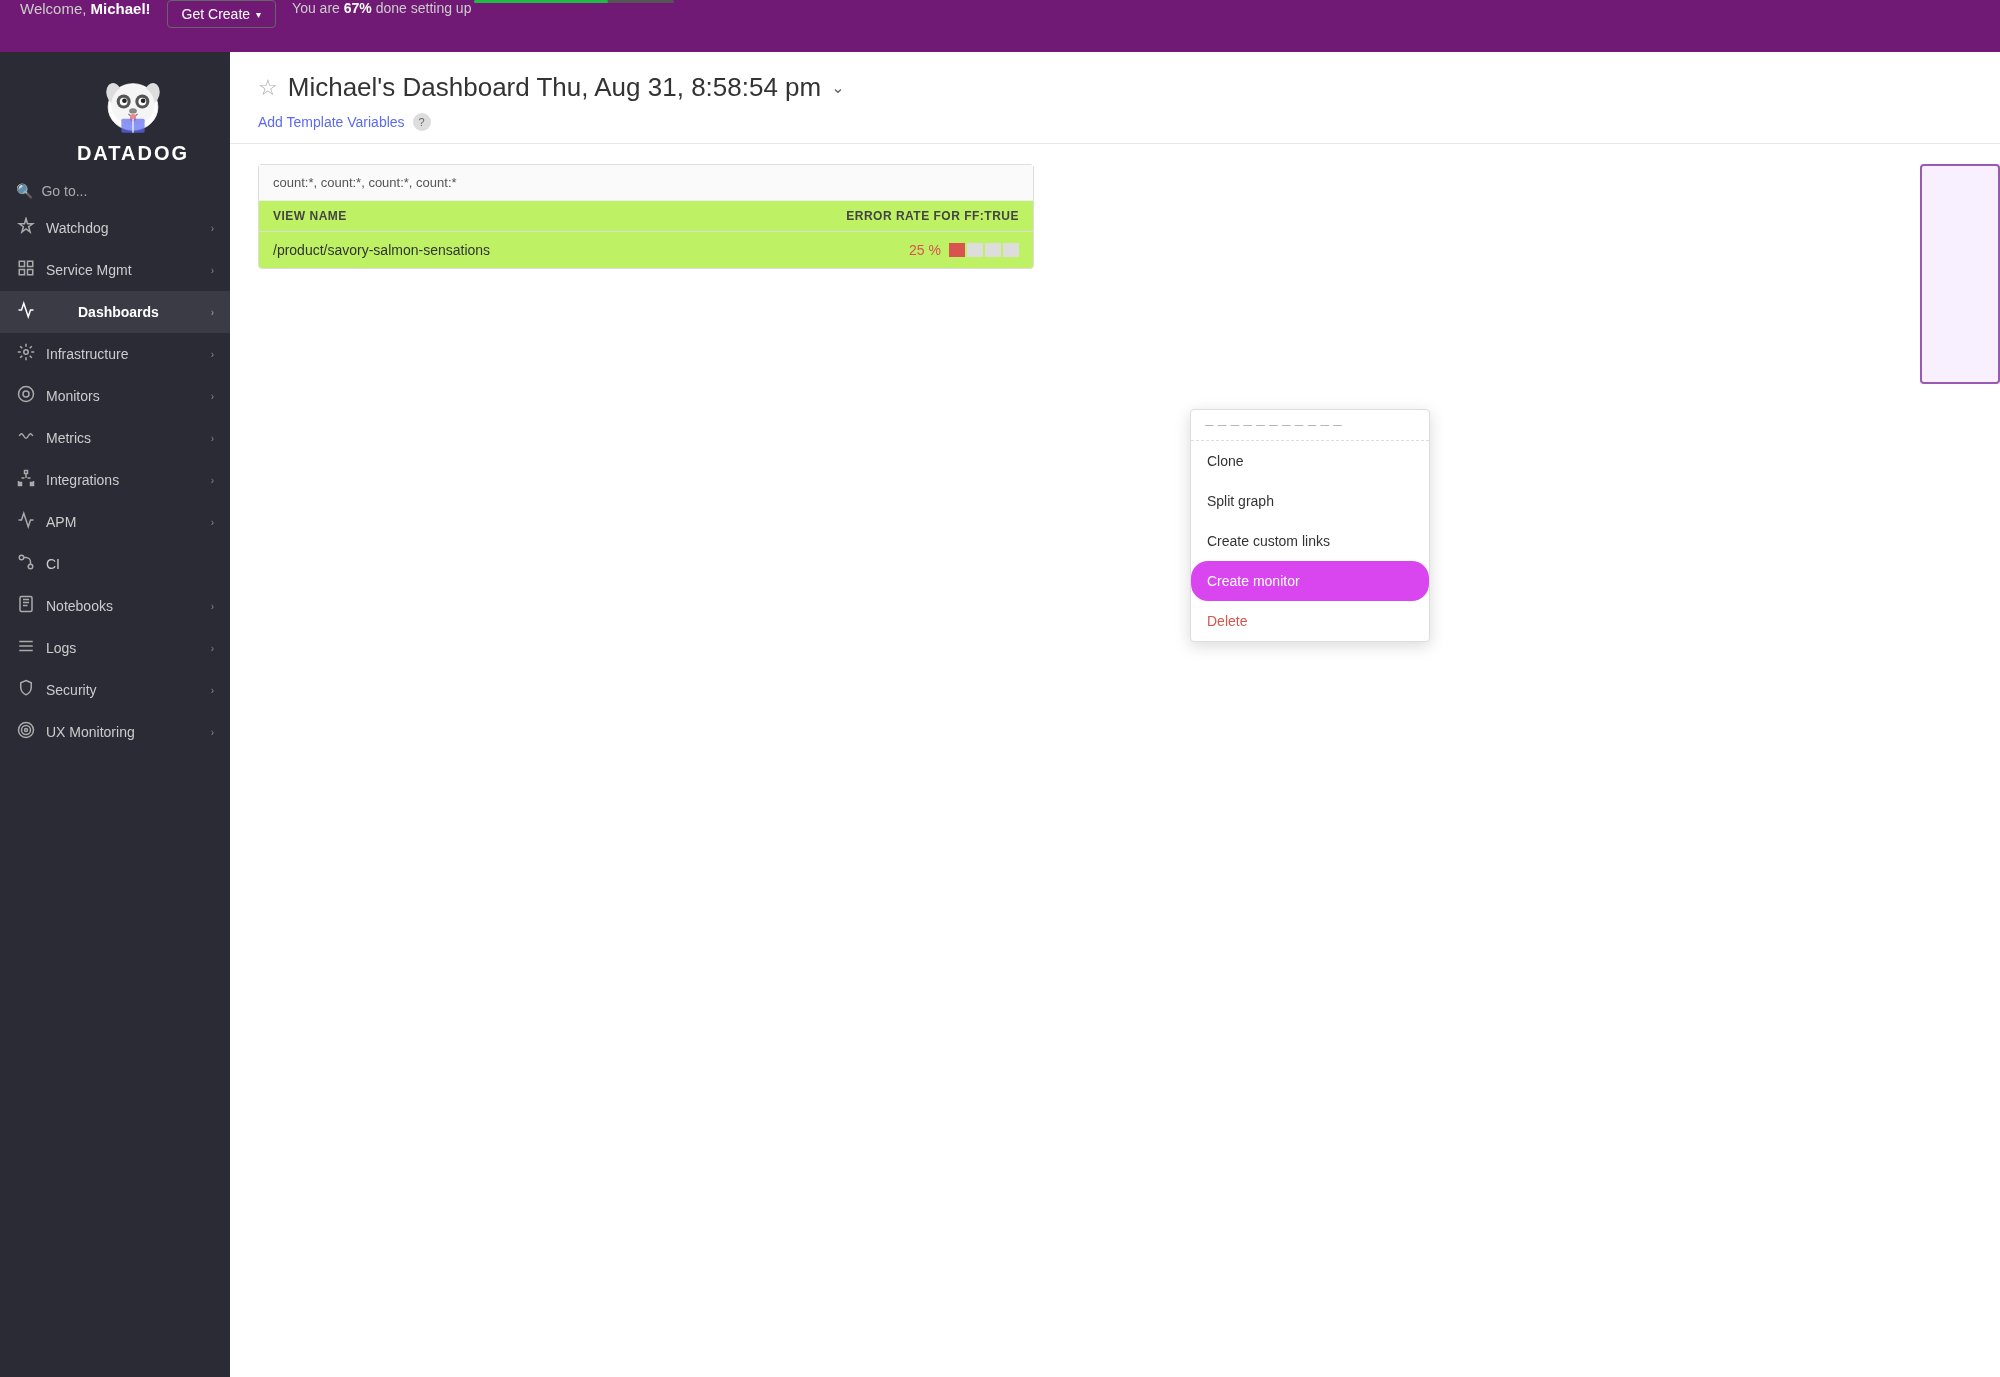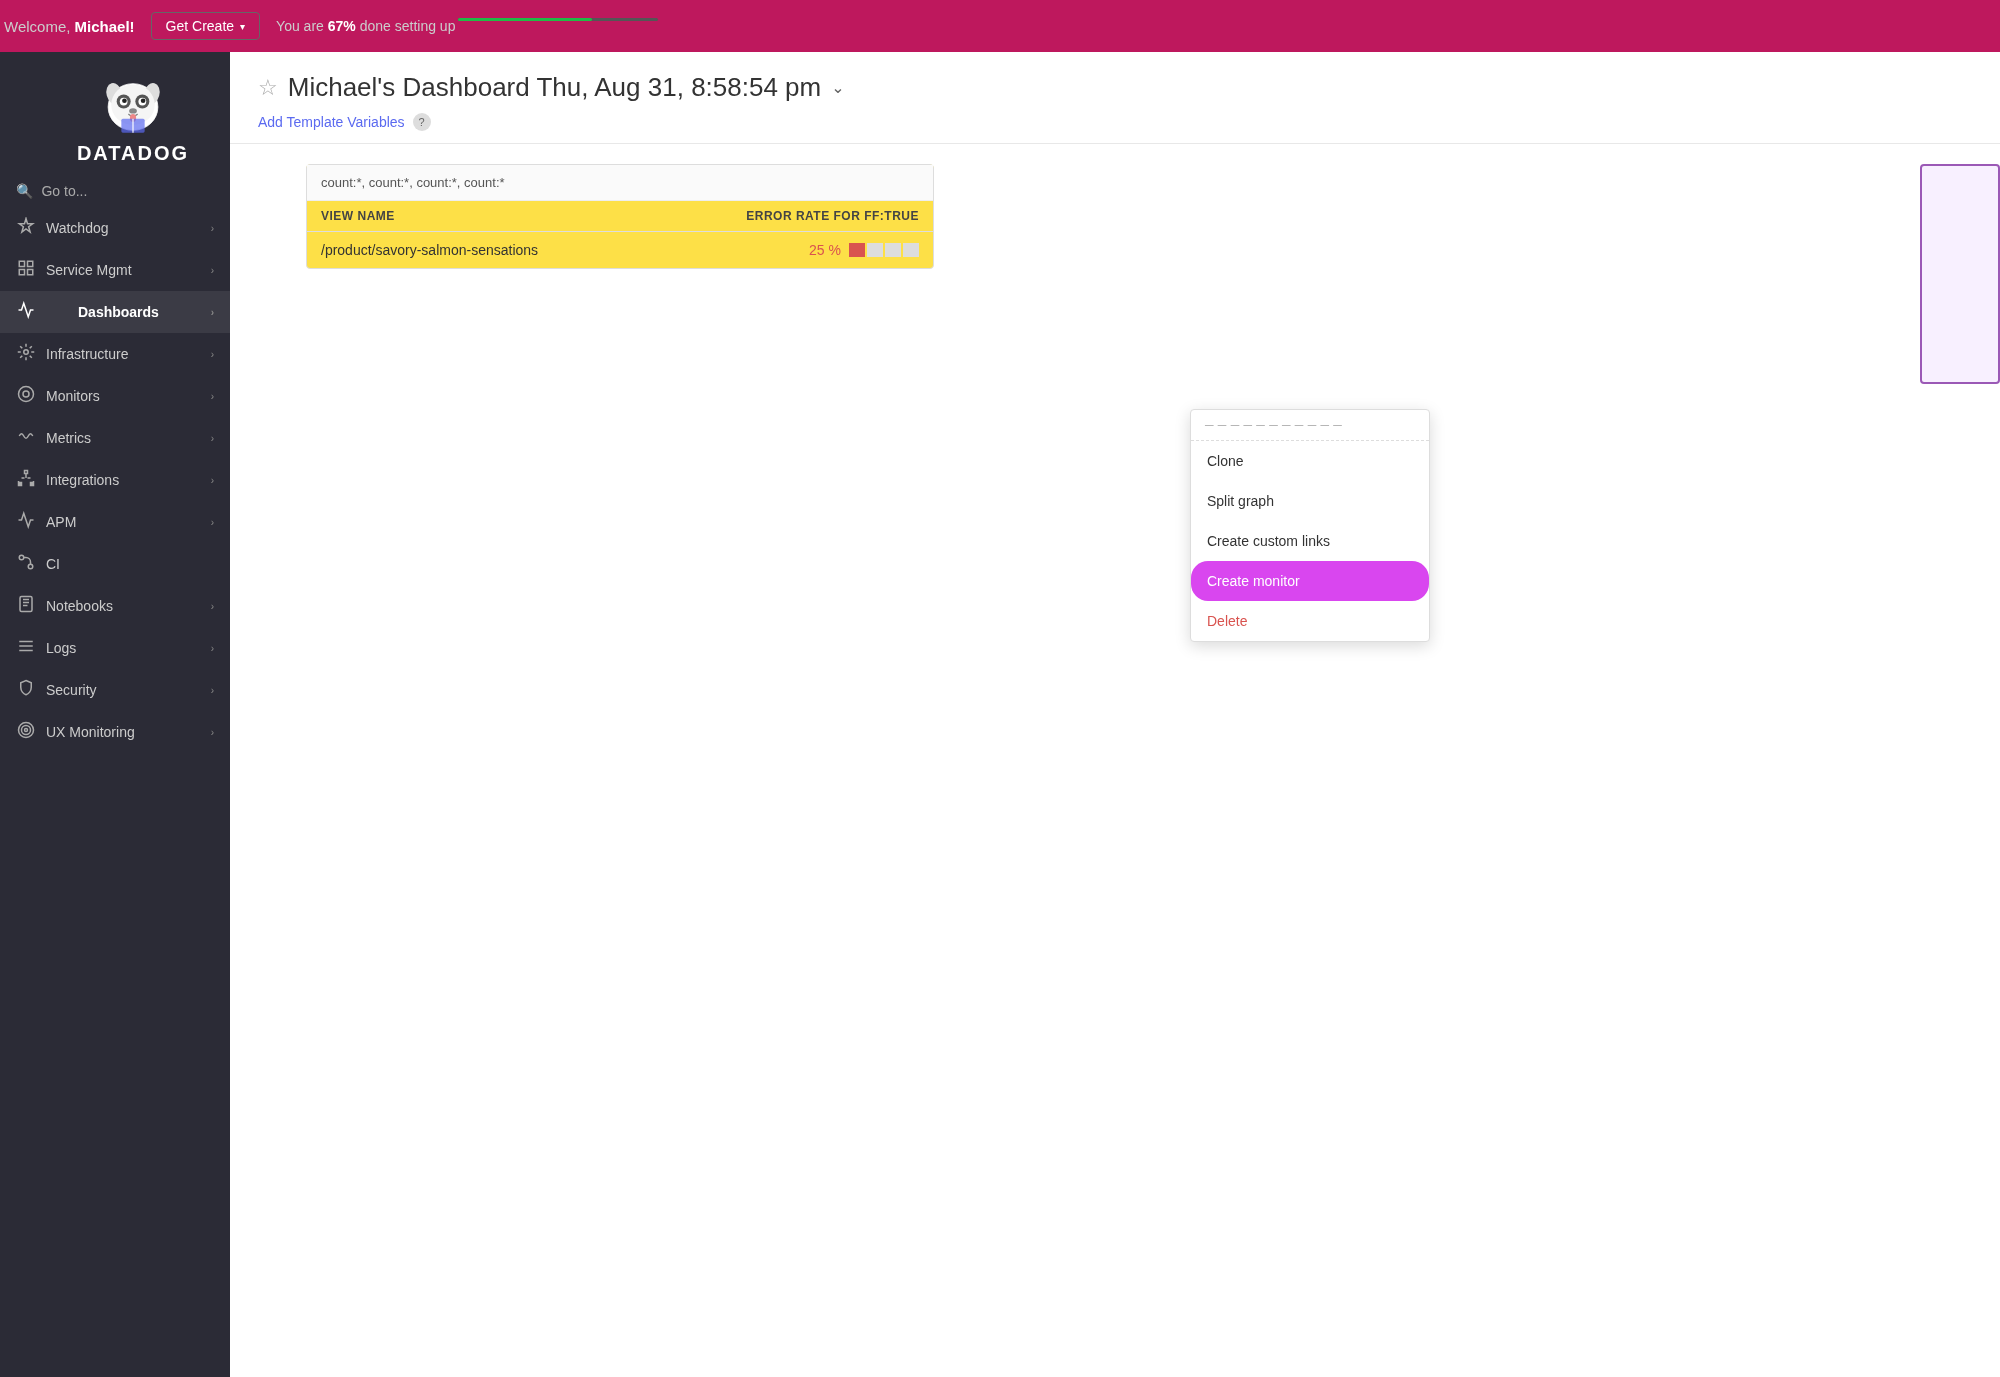--- a/index.html
+++ b/index.html
@@ -1,24 +1,24 @@
 <!DOCTYPE html>
 <html><head>
   <meta charset="utf-8">
   <style>
     * { margin: 0; padding: 0; box-sizing: border-box; }
     body { font-family: -apple-system, BlinkMacSystemFont, 'Segoe UI', sans-serif; background: #f5f5f5; display: flex; flex-direction: column; height: 100vh; overflow: hidden; }
 
     
     .topbar {
-      background: #be185d;
+      background: #701a75;
       height: 52px;
       display: flex;
-      align-items: center;
-      padding: 0 4px;
+      align-items: flex-start;
+      padding: 0 20px;
       gap: 16px;
       flex-shrink: 0;
     }
     .topbar-welcome {
       color: #ccc;
       font-size: 15px;
     }
     .topbar-welcome strong { color: #fff; }
     .get-started-btn {
       background: transparent;
@@ -186,24 +186,23 @@
     .widget-area {
       padding: 20px 28px;
       flex: 1;
       position: relative;
     }
 
     
     .table-widget {
       border: 1px solid #ddd;
       border-radius: 4px;
-      background: #fde047;
-      width: 628px;
+      background: #bef264;
+      width: 776px;
       position: relative;
-      margin-left: 48px;
     }
     .widget-query-bar {
       padding: 10px 14px;
       border-bottom: 1px solid #eee;
       font-size: 13px;
       color: #555;
       background: #fafafa;
     }
     .widget-table {
       width: 100%;

